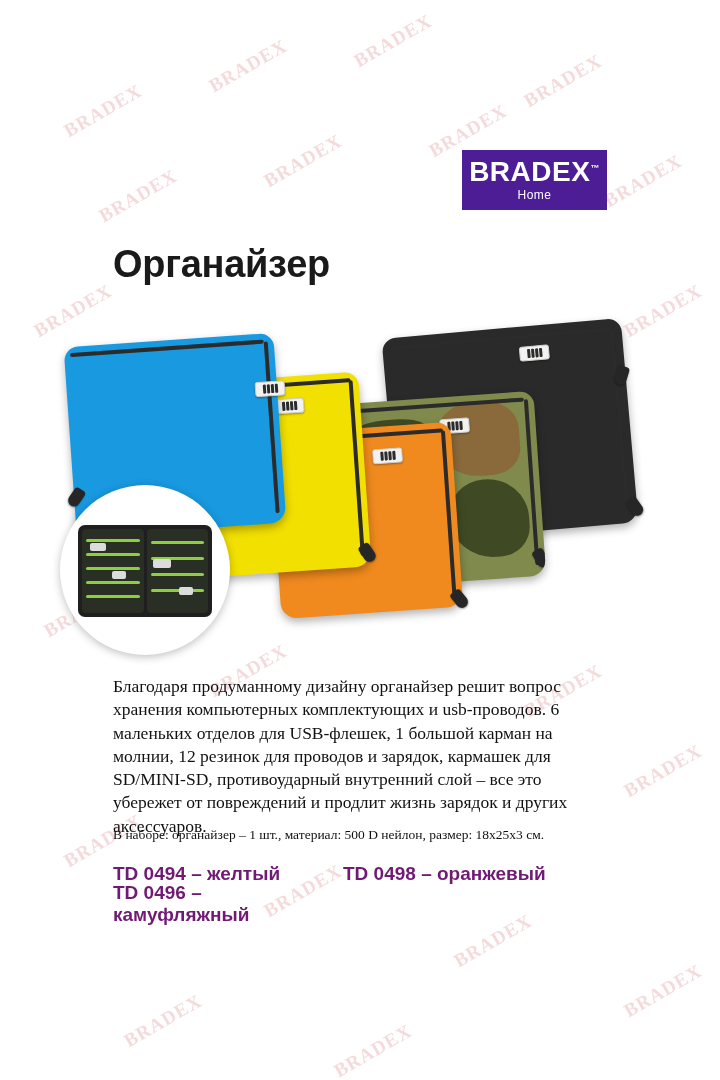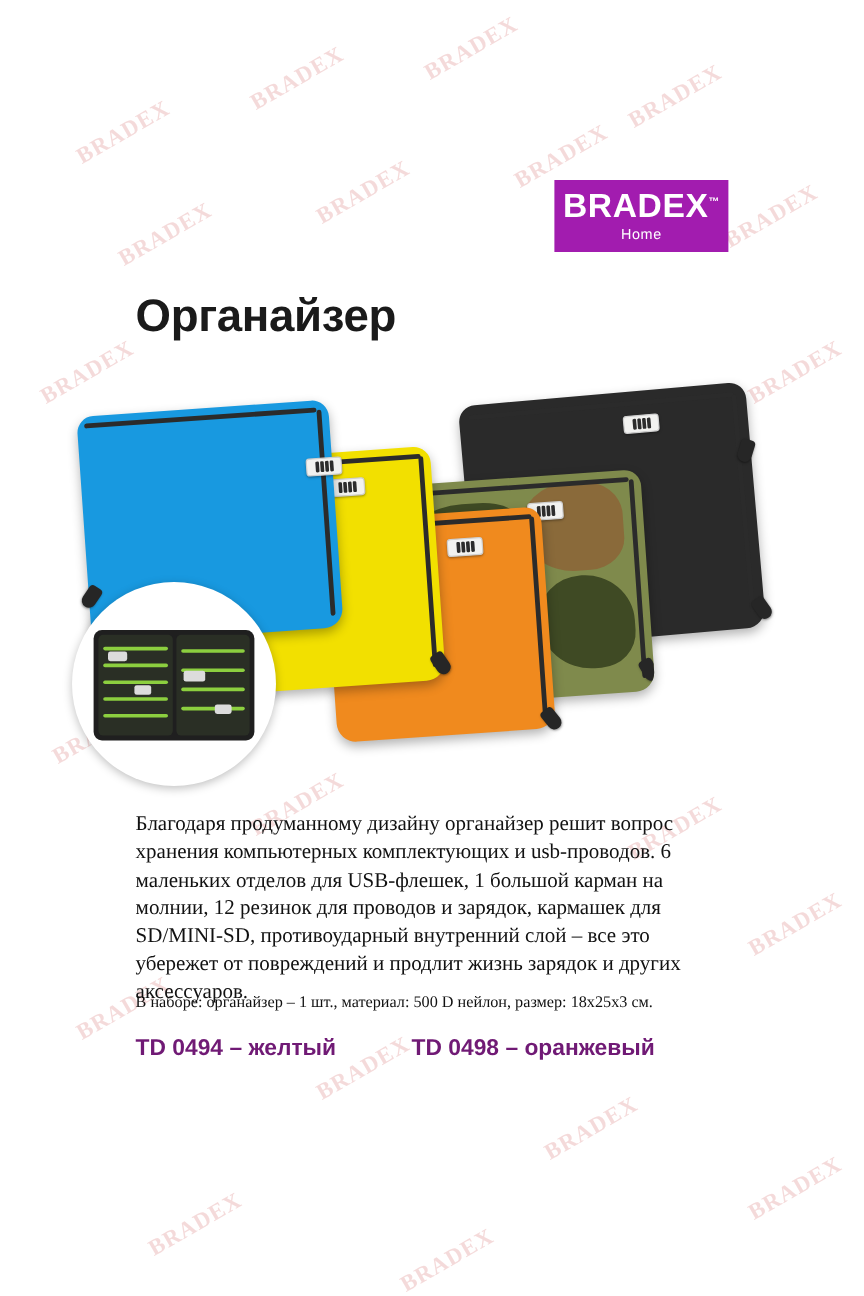--- a/index.html
+++ b/index.html
@@ -26,21 +26,21 @@
     color: #e7a9a9;
     opacity: 0.42;
     transform: rotate(-30deg);
     white-space: nowrap;
   }
 
   
   .logo-box {
     position: absolute; z-index: 5;
     left: 462px; top: 150px; width: 145px; height: 60px;
-    background: #a21caf;
+    background: #4c1d95;
     display: flex; flex-direction: column;
     align-items: center; justify-content: center;
     color: #ffffff;
   }
   .logo-main {
     font-family: "Liberation Sans", sans-serif;
     font-weight: bold; font-size: 28px; letter-spacing: 0.5px;
     line-height: 1; position: relative;
   }
   .logo-tm {
@@ -295,14 +295,15 @@
   </div>
 </div>
 
 <div class="copy">Благодаря продуманному дизайну органайзер решит вопрос хранения компьютерных комплектующих и usb-проводов. 6 маленьких отделов для USB-флешек, 1 большой карман на молнии, 12 резинок для проводов и зарядок, кармашек для SD/MINI-SD, противоударный внутренний слой – все это убережет от повреждений и продлит жизнь зарядок и других аксессуаров.</div>
 
 <div class="set-line">В наборе: органайзер – 1 шт., материал: 500 D нейлон, размер: 18x25x3 см.</div>
 
 <div class="codes">
   <div>TD 0494 – желтый</div>
   <div>TD 0498 – оранжевый</div>
+  <div>TD 0496 – камуфляжный</div>
   <div></div>
 </div>
 
 </body></html>

